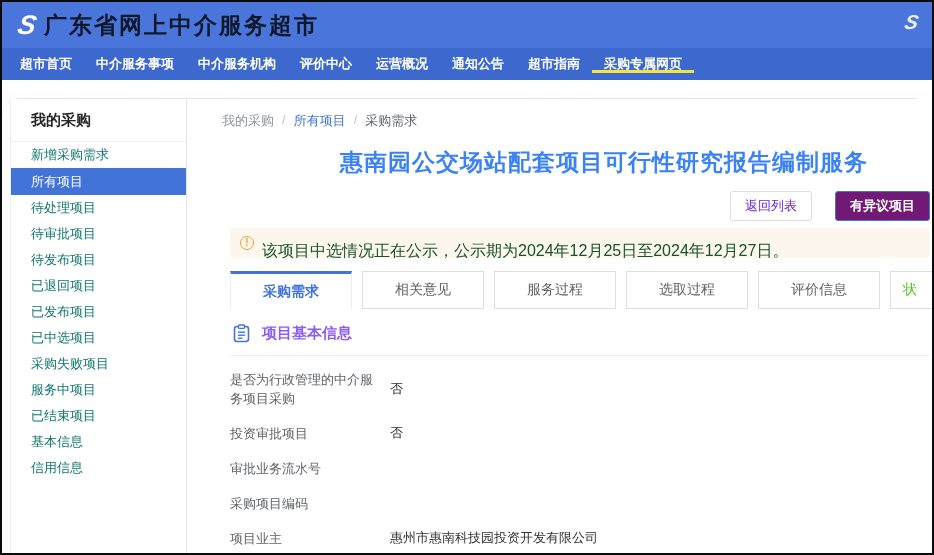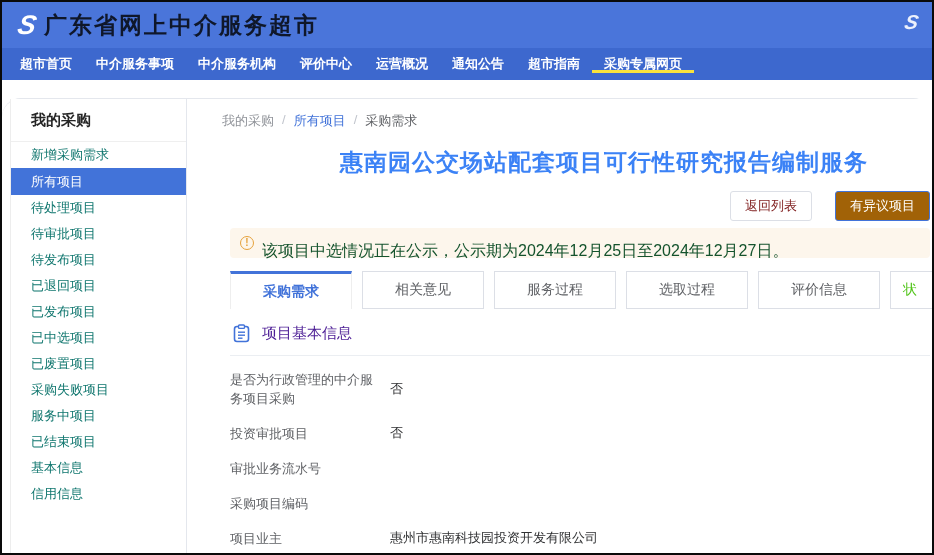--- a/index.html
+++ b/index.html
@@ -43,42 +43,42 @@
   .breadcrumb .bc-link.blue{ color:#4273d9; }
   .breadcrumb .bc-current{ color:#606266; }
   .bc-sep{ color:#c0c4cc; }
 
   .main-inner{ margin-left:43px; width:700px; }
   .page-title{ margin:17px 0 0 110px; font-size:23px; font-weight:bold; color:#3b82f6;
                letter-spacing:1px; white-space:nowrap; }
   .btn-row{ display:flex; justify-content:flex-end; gap:23px; margin-top:13px; }
   .btn{ height:30px; font-size:13px; border-radius:3px; display:flex; align-items:center;
         padding:0 14px; cursor:pointer; }
-  .btn.ghost{ border:1px solid #dcdfe6; color:#7f1d1d; background:#fff; }
-  .btn.primary{ background:#a16207; color:#fff; border:1px solid #4273d9; }
+  .btn.ghost{ border:1px solid #dcdfe6; color:#6d28d9; background:#fff; }
+  .btn.primary{ background:#701a75; color:#fff; border:1px solid #4273d9;font-weight:bold; }
 
   .alert{ margin-top:7px; height:30px; background:#fdf6ec; border-radius:4px;
           display:flex; align-items:center; padding:0 10px; }
   .alert-icon{ width:14px; height:14px; border:1px solid #e6a23c; border-radius:50%;
           color:#e6a23c; font-size:10px; line-height:12px; text-align:center; flex:none;
           margin-right:8px; font-weight:bold; }
   .alert-text{ font-size:16px; color:#14532d;margin-top:16px; }
 
   .tabs{ display:flex; margin-top:13px; width:1020px; gap:10px; height:38px; }
   .tab{ width:122px; flex:none; border:1px solid #dcdfe6; background:#fff;
         display:flex; align-items:center; justify-content:center; font-size:14px;
         color:#606266; cursor:pointer; }
   .tab.active{ border:none; border-top:3px solid #4273d9; color:#4273d9; font-weight:bold;
         border-left:1px solid #eee; border-right:1px solid #eee; }
   .tab.cut{ justify-content:flex-start; padding-left:12px; color:#52c41a; border-color:#dcdfe6; }
 
   .section-head{ display:flex; align-items:center; margin-top:15px; padding-bottom:12px;
                  border-bottom:1px solid #ebeef2; }
   .section-icon{ width:19px; height:19px; margin:0 11px 0 2px; flex:none; }
-  .section-title{ font-size:15px; font-weight:normal; color:#4c1d95; }
+  .section-title{ font-size:15px; font-weight:bold; color:#8b5cf6; }
 
   .fields{ margin-top:14px; }
   .field-row{ display:flex; align-items:center; margin-bottom:15px; min-height:20px; }
   .field-label{ width:150px; flex:none; font-size:13px; color:#606266; line-height:19px; }
   .field-value{ margin-left:10px; font-size:13px; color:#303133; }
 </style>
 </head>
 <body>
 
 <div class="screen">
@@ -106,21 +106,20 @@
       <div class="side-group">
         <div class="side-group-title">我的采购</div>
         <div class="side-item">新增采购需求</div>
         <div class="side-item active">所有项目</div>
         <div class="side-item">待处理项目</div>
         <div class="side-item">待审批项目</div>
         <div class="side-item">待发布项目</div>
         <div class="side-item">已退回项目</div>
         <div class="side-item">已发布项目</div>
         <div class="side-item">已中选项目</div>
-        <div class="side-item">已废置项目</div>
         <div class="side-item">采购失败项目</div>
         <div class="side-item">服务中项目</div>
         <div class="side-item">已结束项目</div>
       </div>
       <div class="side-group">
         <div class="side-item">基本信息</div>
         <div class="side-item">信用信息</div>
       </div>
     </aside>
 

